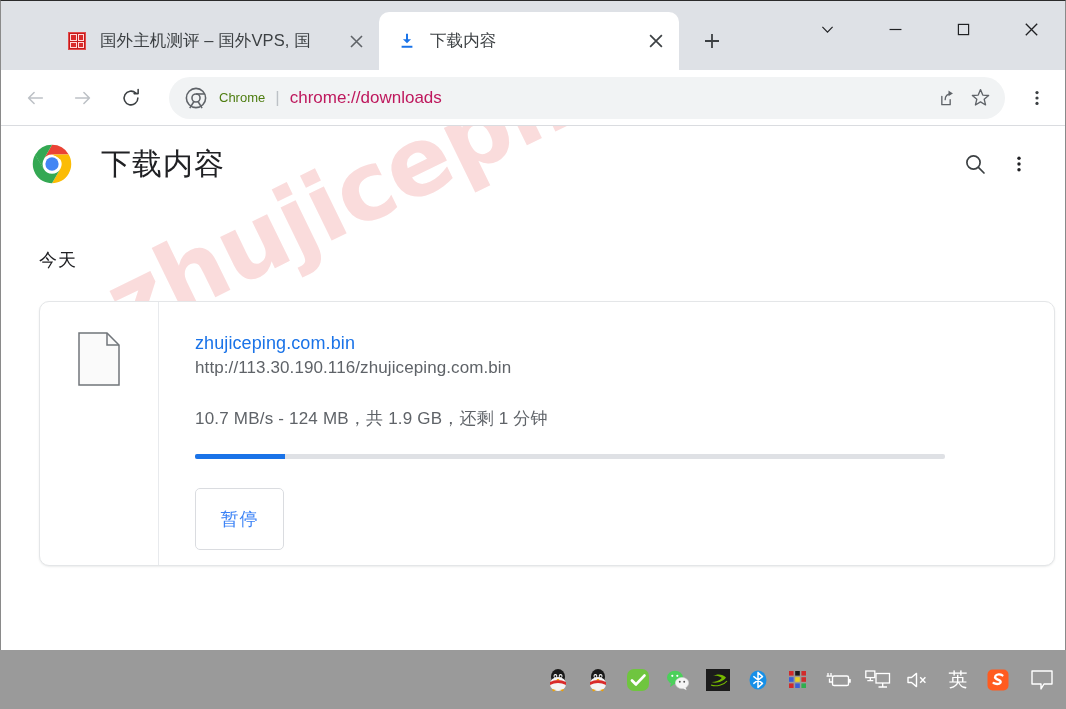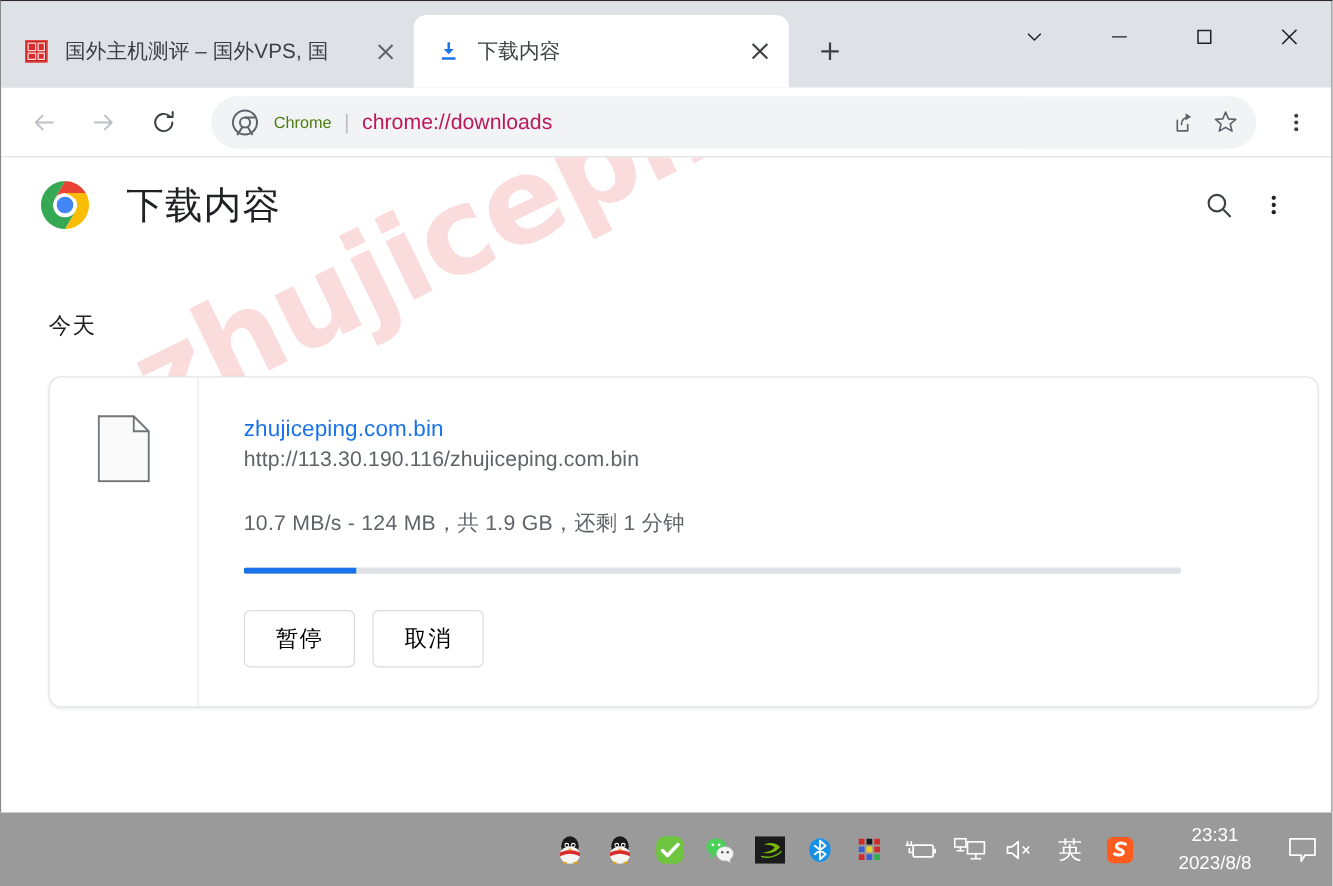--- a/index.html
+++ b/index.html
@@ -21,20 +21,21 @@
     overflow: hidden;
   }
 
   
   #tabstrip {
     position: relative;
     height: 69px;
     background: #dee1e6;
     display: flex;
     align-items: flex-end;
+    padding-left: 48px;
   }
   .tab {
     position: relative;
     height: 58px;
     display: flex;
     align-items: center;
     padding: 0 8px 0 18px;
     border-radius: 10px 10px 0 0;
     flex: 0 0 auto;
   }
@@ -255,26 +256,26 @@
     height: 100%;
     background: #1a73e8;
   }
   #download-actions {
     margin-top: 29px;
     display: flex;
     gap: 14px;
   }
   .action-btn {
     min-width: 89px;
-    height: 46px;
+    height: 62px;
     padding: 0 18px;
     background: #ffffff;
     border: 1px solid #dadce0;
     border-radius: 5px;
-    color: #000000;
+    color: #3b82f6;
     font-size: 18px;
     font-family: "Liberation Sans", sans-serif;
     letter-spacing: 1px;
     display: flex;
     align-items: center;
     justify-content: center;
   }
 
   
   #taskbar {
@@ -474,21 +475,20 @@
       </div>
       <div id="download-details">
         <div id="file-name">zhujiceping.com.bin</div>
         <div id="file-url">http://113.30.190.116/zhujiceping.com.bin</div>
         <div id="progress-text">10.7 MB/s - 124 MB，共 1.9 GB，还剩 1 分钟</div>
         <div id="progress-track">
           <div id="progress-fill" style="width: 12%;"></div>
         </div>
         <div id="download-actions">
           <button class="action-btn">暂停</button>
-          <button class="action-btn">取消</button>
         </div>
       </div>
     </div>
 
   </div>
 </div>
 
 <div id="taskbar">
   <div id="tray-icons">
 
@@ -602,23 +602,19 @@
     </div>
 
     <div class="tray-icon">
       <svg width="24" height="24" viewBox="0 0 24 24">
         <rect x="1.5" y="1.5" width="21" height="21" rx="5" fill="#ff5b1f"></rect>
         <path d="M16.4 7.4 C14.4 5.9 10.6 6 9.4 8 C8.3 9.9 10.5 11.1 12.4 11.8 C14.3 12.5 15.3 13.5 14.3 14.9 C13.2 16.4 9.6 16.4 7.6 15.1" stroke="#fff" stroke-width="2.4" fill="none" stroke-linecap="round"></path>
       </svg>
     </div>
   </div>
 
-  <div id="clock">
-    <div>23:31</div>
-    <div>2023/8/8</div>
-  </div>
 
   <div id="notification-btn">
     <svg width="24" height="22" viewBox="0 0 24 22">
       <path d="M2 2 H22 V15 H14 L11 20 L11 15 H2 Z" stroke="#ffffff" stroke-width="1.4" fill="none" stroke-linejoin="round"></path>
     </svg>
   </div>
 </div>
 
 </body></html>

